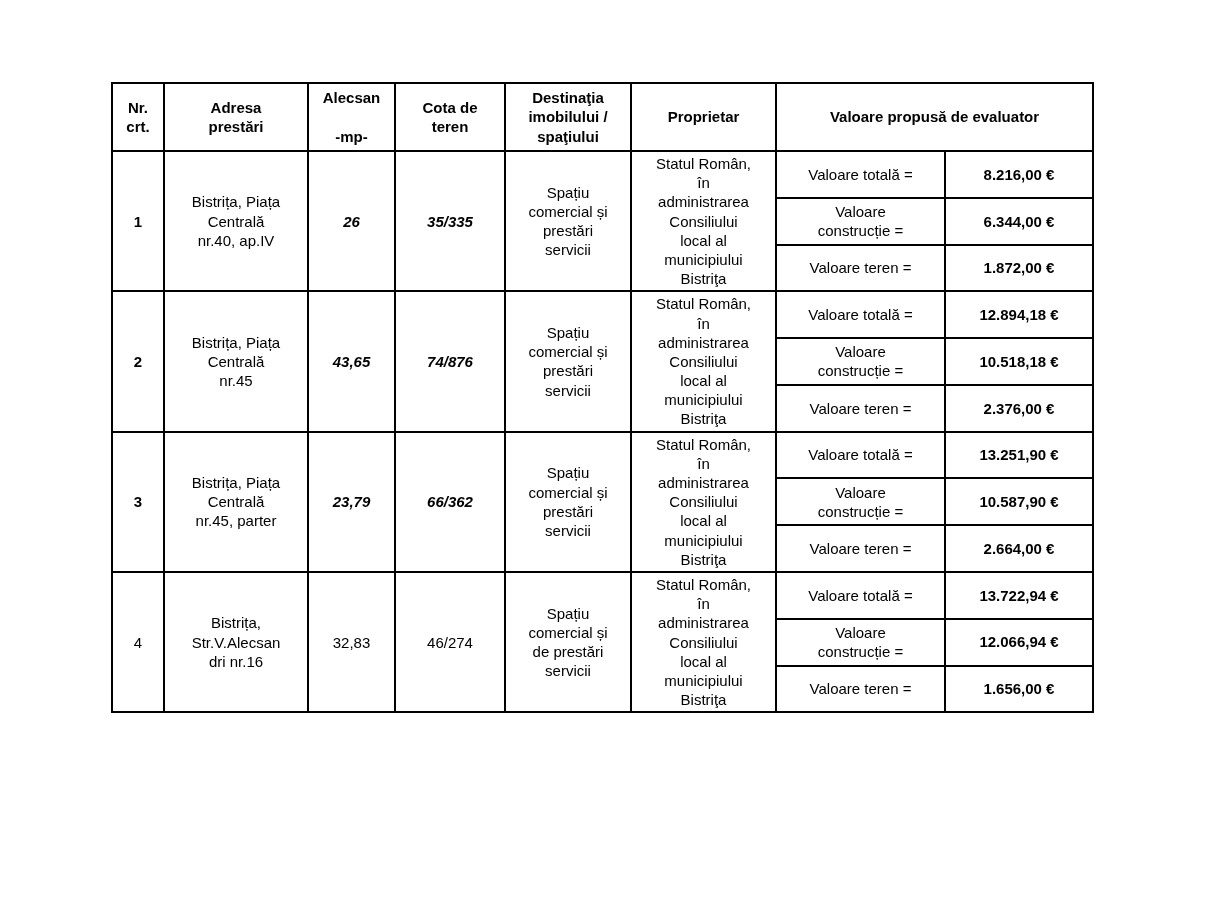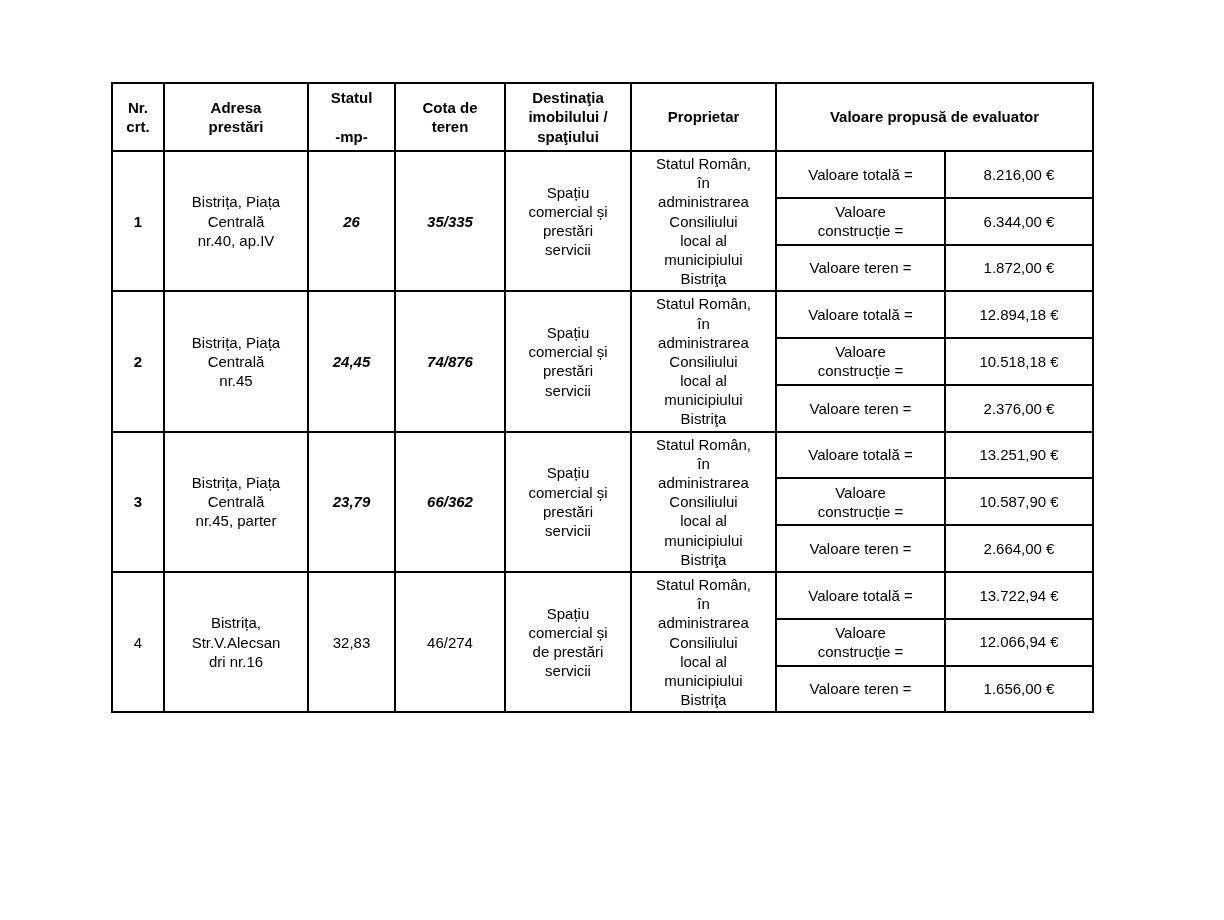--- a/index.html
+++ b/index.html
@@ -31,21 +31,21 @@
     font-size: 15px;
     line-height: 1.28;
     padding: 2px 4px;
     overflow: hidden;
   }
   table.valuation th {
     font-weight: bold;
     height: 68px;
   }
   tr.subrow td.vlabel, tr.subrow td.vvalue { height: 44px; }
-  td.vvalue { font-weight: normal; }
+  td.vvalue { font-weight: bold; }
   td.nrcell.bold { font-weight: bold; }
   td.num-bi { font-weight: bold; font-style: italic; }
   td.num-b  { font-weight: normal; }
 </style>
 </head>
 <body>
 
 <div class="doc-table-wrap">
   <table class="valuation">
     <colgroup>
@@ -57,21 +57,21 @@
       <col style="width:145px">
       <col style="width:169px">
       <col style="width:148px">
     </colgroup>
     <thead>
       <tr>
         <th>Nr.
 crt.</th>
         <th>Adresa
 prestări</th>
-        <th>Statul
+        <th>Alecsan
 
 -mp-</th>
         <th>Cota de
 teren</th>
         <th>Destinaţia
 imobilului /
 spaţiului</th>
         <th>Proprietar</th>
         <th colspan="2">Valoare propusă de evaluator</th>
       </tr>
@@ -107,21 +107,21 @@
       <tr class="subrow">
         <td class="vlabel">Valoare teren =</td>
         <td class="vvalue">1.872,00 €</td>
       </tr>
 
       <tr class="subrow">
         <td rowspan="3" class="nrcell bold">2</td>
         <td rowspan="3">Bistrița, Piața
 Centrală
 nr.45</td>
-        <td rowspan="3" class="num-bi">24,45</td>
+        <td rowspan="3" class="num-bi">43,65</td>
         <td rowspan="3" class="num-bi">74/876</td>
         <td rowspan="3">Spațiu
 comercial și
 prestări
 servicii</td>
         <td rowspan="3">Statul Român,
 în
 administrarea
 Consiliului
 local al

